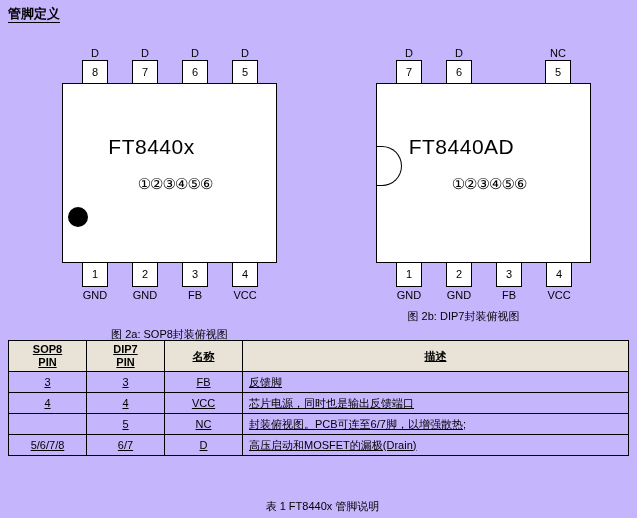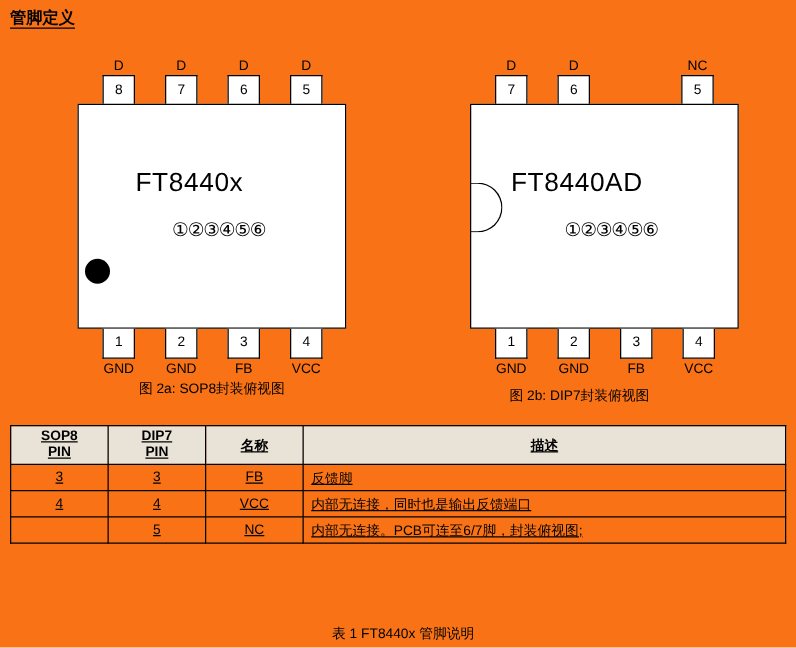--- a/index.html
+++ b/index.html
@@ -8,21 +8,21 @@
     width: 637px; height: 518px;
     background: #ffffff;
     font-family: "Liberation Sans", sans-serif;
     color: #000000;
   }
   #page {
     position: relative;
     width: 637px;
     height: 518px;
     overflow: hidden;
-    background: #f97316;
+    background: #c4b5fd;
   }
 
   
   .section-title {
     position: absolute;
     left: 8px; top: 6px;
     font-size: 13px;
     font-weight: bold;
     border-bottom: 1.5px solid #000;
     padding-bottom: 1px;
@@ -176,21 +176,21 @@
     <div class="pin bot" style="left:182px; top:263px;">
       <span>3</span>
     </div>
     <div class="pin-label" style="left:172px; top:289px; width:46px;">FB</div>
 
     <div class="pin bot" style="left:232px; top:263px;">
       <span>4</span>
     </div>
     <div class="pin-label" style="left:222px; top:289px; width:46px;">VCC</div>
 
-    <div class="fig-cap" style="left:62px; top:303px; width:215px;">图 2a: SOP8封装俯视图</div>
+    <div class="fig-cap" style="left:62px; top:327px; width:215px;">图 2a: SOP8封装俯视图</div>
   </div>
 
   <div class="pkg">
 
     <div class="pin top" style="left:396px; top:60px;">
       <span>7</span>
     </div>
     <div class="pin-label" style="left:396px; top:47px; width:26px;">D</div>
 
     <div class="pin top" style="left:446px; top:60px;">
@@ -256,26 +256,32 @@
       <tr>
         <td>3</td>
         <td>3</td>
         <td>FB</td>
         <td class="desc">反馈脚</td>
       </tr>
       <tr>
         <td>4</td>
         <td>4</td>
         <td>VCC</td>
-        <td class="desc">内部无连接，同时也是输出反馈端口</td>
+        <td class="desc">芯片电源，同时也是输出反馈端口</td>
       </tr>
       <tr>
         <td></td>
         <td>5</td>
         <td>NC</td>
-        <td class="desc">内部无连接。PCB可连至6/7脚，封装俯视图;</td>
+        <td class="desc">封装俯视图。PCB可连至6/7脚，以增强散热;</td>
+      </tr>
+      <tr>
+        <td>5/6/7/8</td>
+        <td>6/7</td>
+        <td>D</td>
+        <td class="desc">高压启动和MOSFET的漏极(Drain)</td>
       </tr>
     </tbody>
   </table>
 
   <div class="table-cap">表 1 FT8440x 管脚说明</div>
 
 </div>
 
 </body></html>

